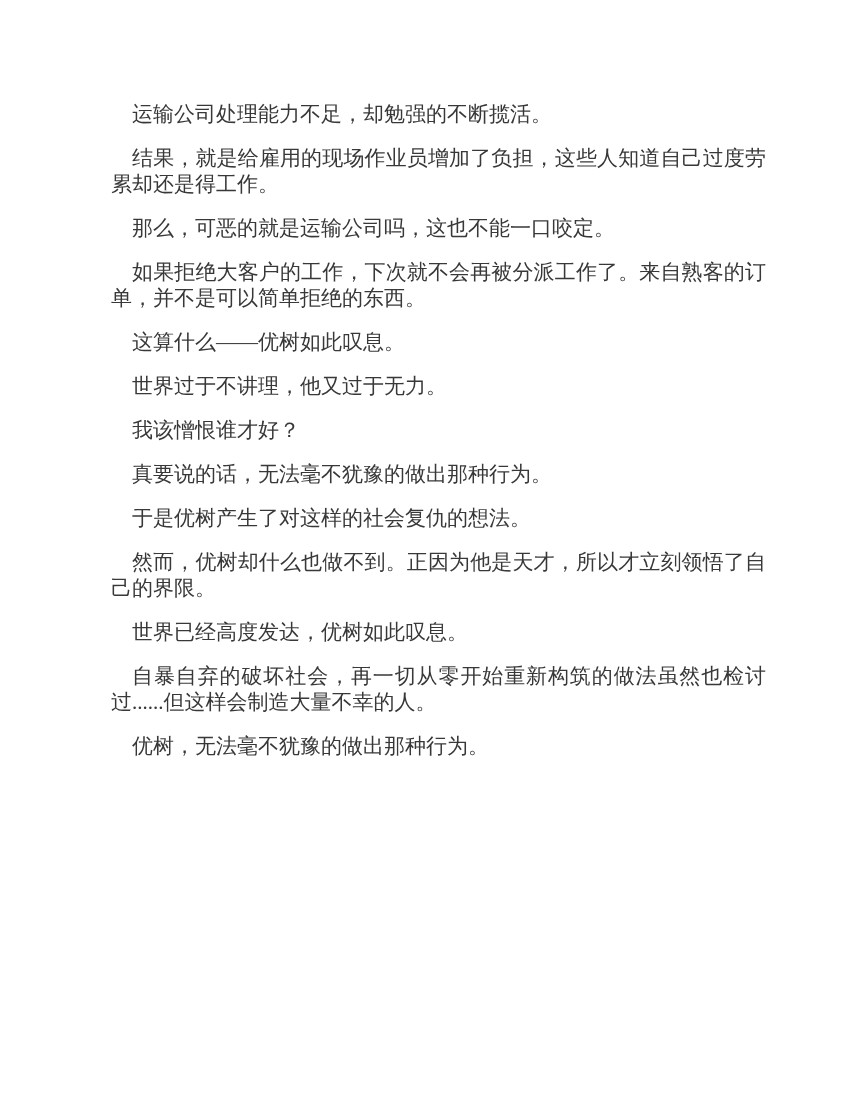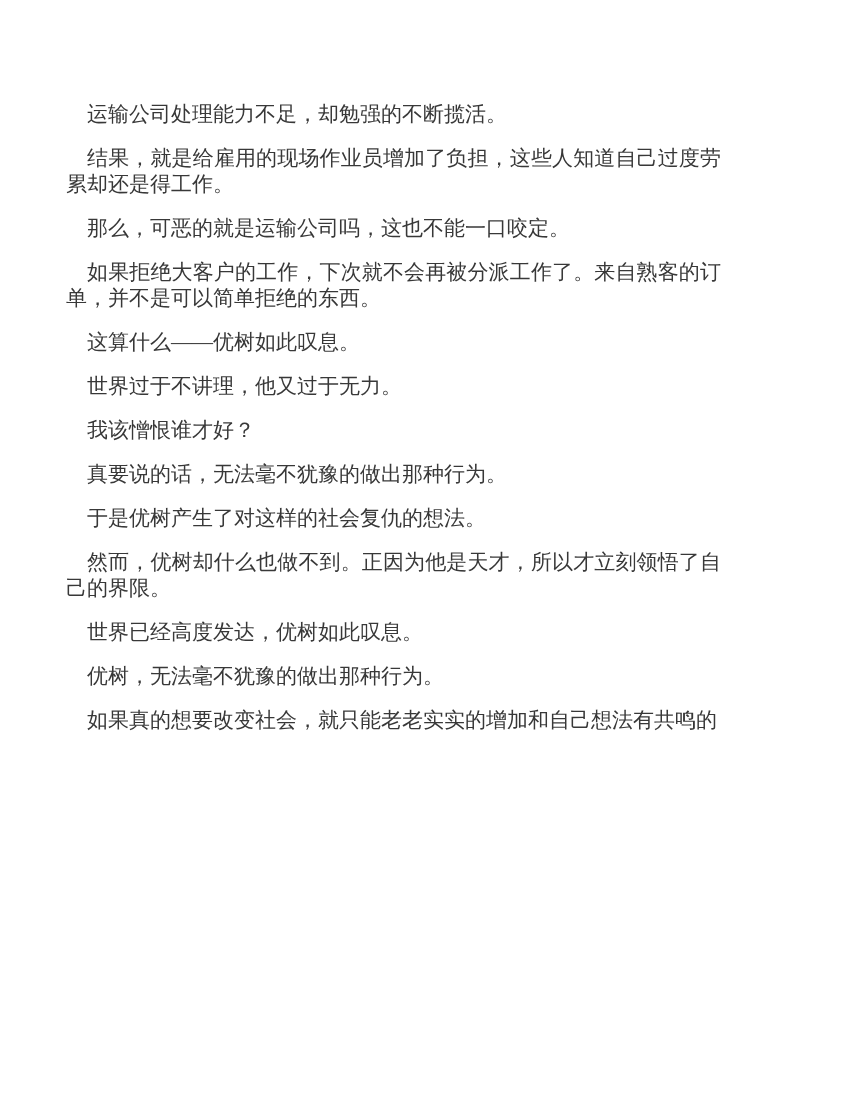--- a/index.html
+++ b/index.html
@@ -11,21 +11,21 @@
     width: 850px;
     height: 1100px;
     overflow: hidden;
     font-family: "Liberation Serif", "DejaVu Serif", serif;
   }
   .page {
     box-sizing: border-box;
     width: 850px;
     height: 1100px;
     background: #ffffff;
-    padding: 101px 0 0 66px;
+    padding: 101px 0 0 111px;
   }
   .text-body {
     width: 655px;
   }
   .text-body p {
     margin: 0 0 18px 0;
     font-size: 21px;
     line-height: 26px;
     color: #383838;
     text-align: justify;
@@ -43,16 +43,16 @@
       <p>结果，就是给雇用的现场作业员增加了负担，这些人知道自己过度劳累却还是得工作。</p>
       <p>那么，可恶的就是运输公司吗，这也不能一口咬定。</p>
       <p>如果拒绝大客户的工作，下次就不会再被分派工作了。来自熟客的订单，并不是可以简单拒绝的东西。</p>
       <p>这算什么——优树如此叹息。</p>
       <p>世界过于不讲理，他又过于无力。</p>
       <p>我该憎恨谁才好？</p>
       <p>真要说的话，无法毫不犹豫的做出那种行为。</p>
       <p>于是优树产生了对这样的社会复仇的想法。</p>
       <p>然而，优树却什么也做不到。正因为他是天才，所以才立刻领悟了自己的界限。</p>
       <p>世界已经高度发达，优树如此叹息。</p>
+      <p>自暴自弃的破坏社会，再一切从零开始重新构筑的做法虽然也检讨过......但这样会制造大量不幸的人。</p>
       <p>优树，无法毫不犹豫的做出那种行为。</p>
-      <p>如果真的想要改变社会，就只能老老实实的增加和自己想法有共鸣的</p>
     </div>
 </div>
 
 </body></html>

